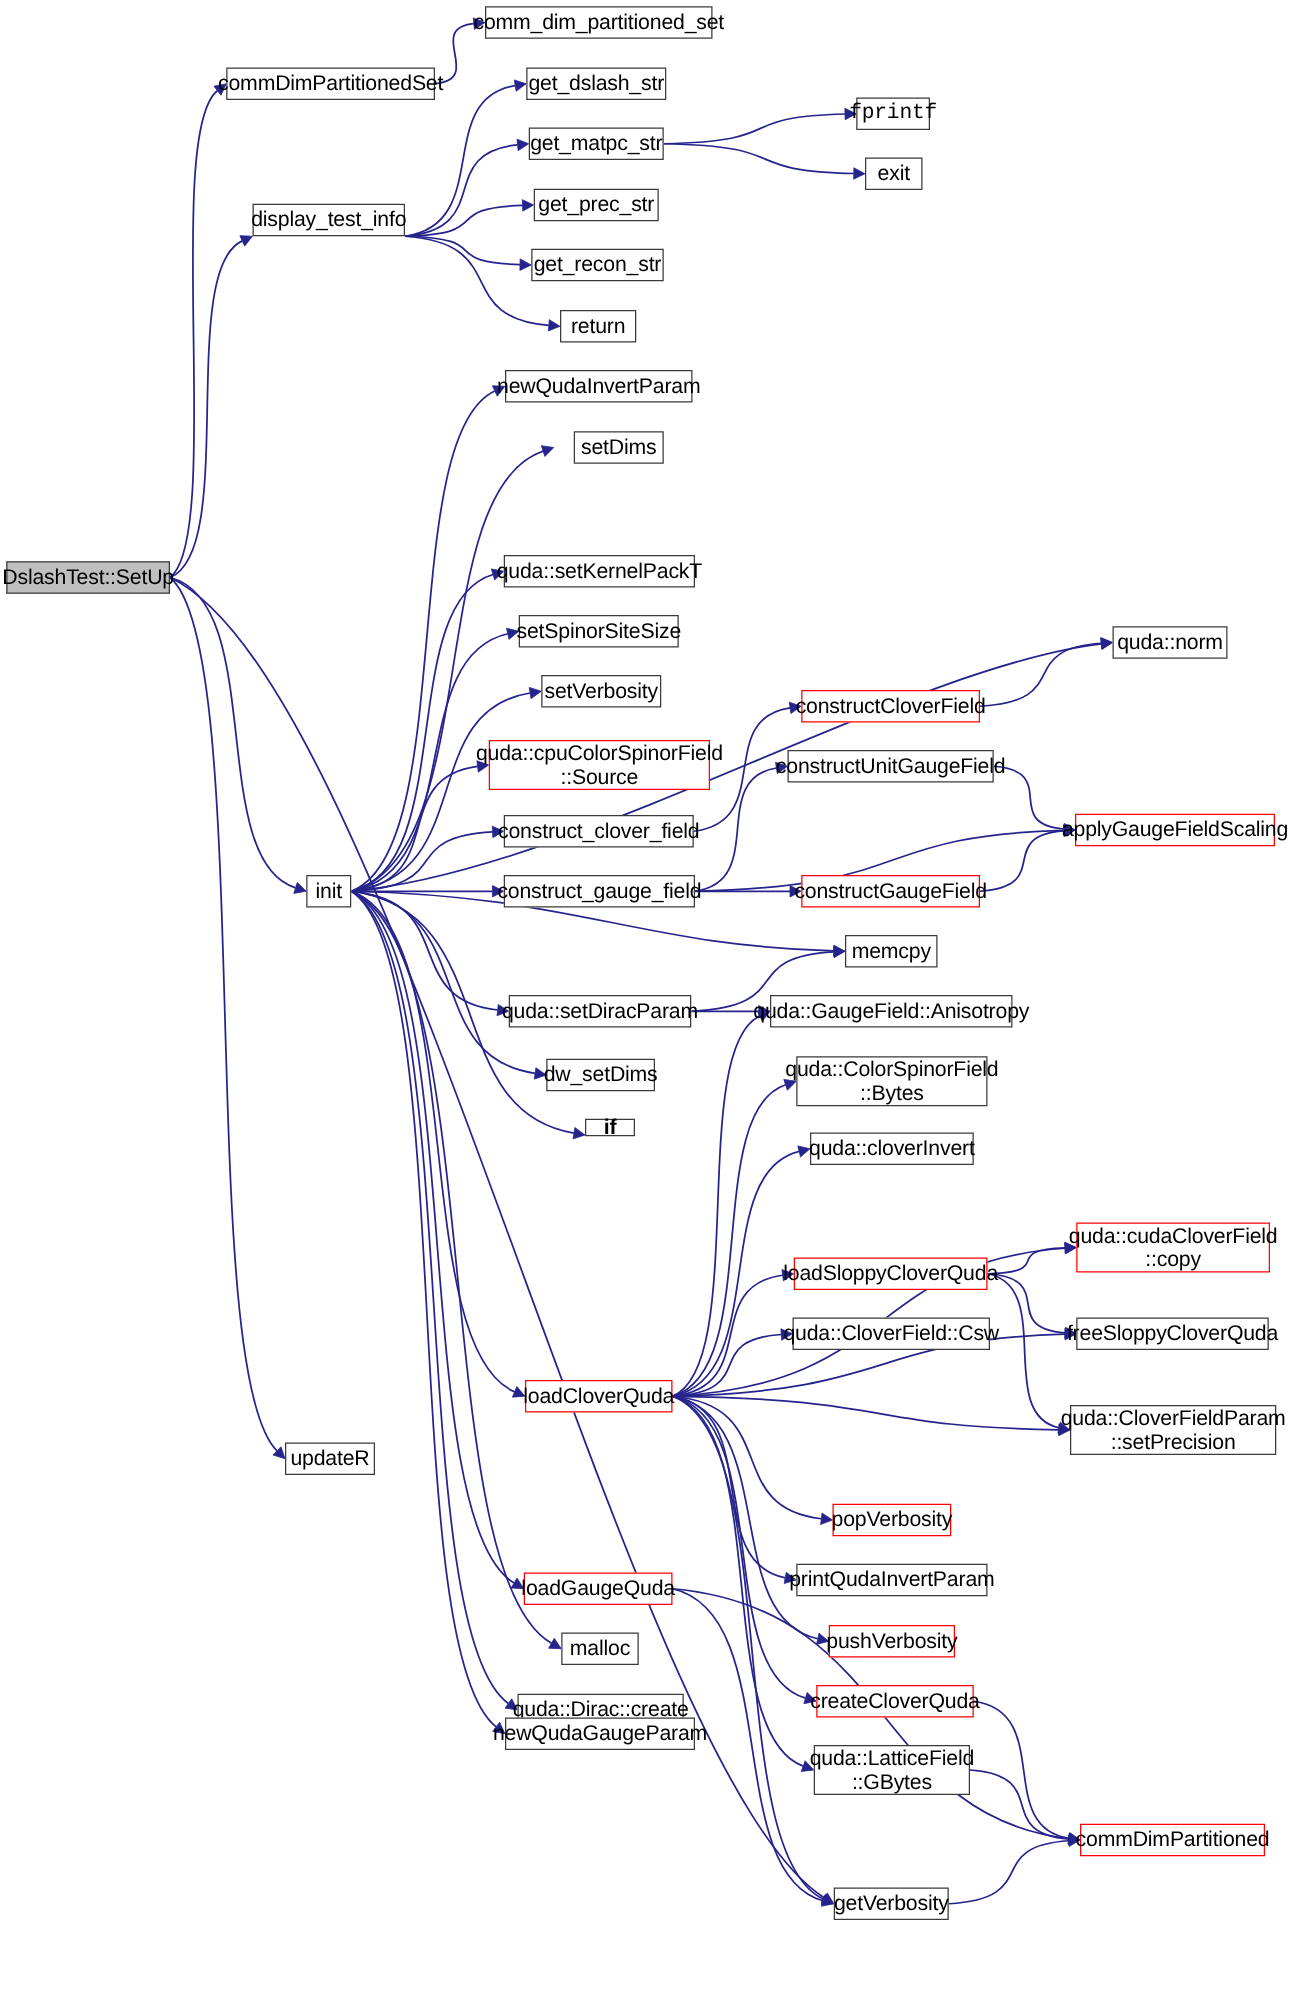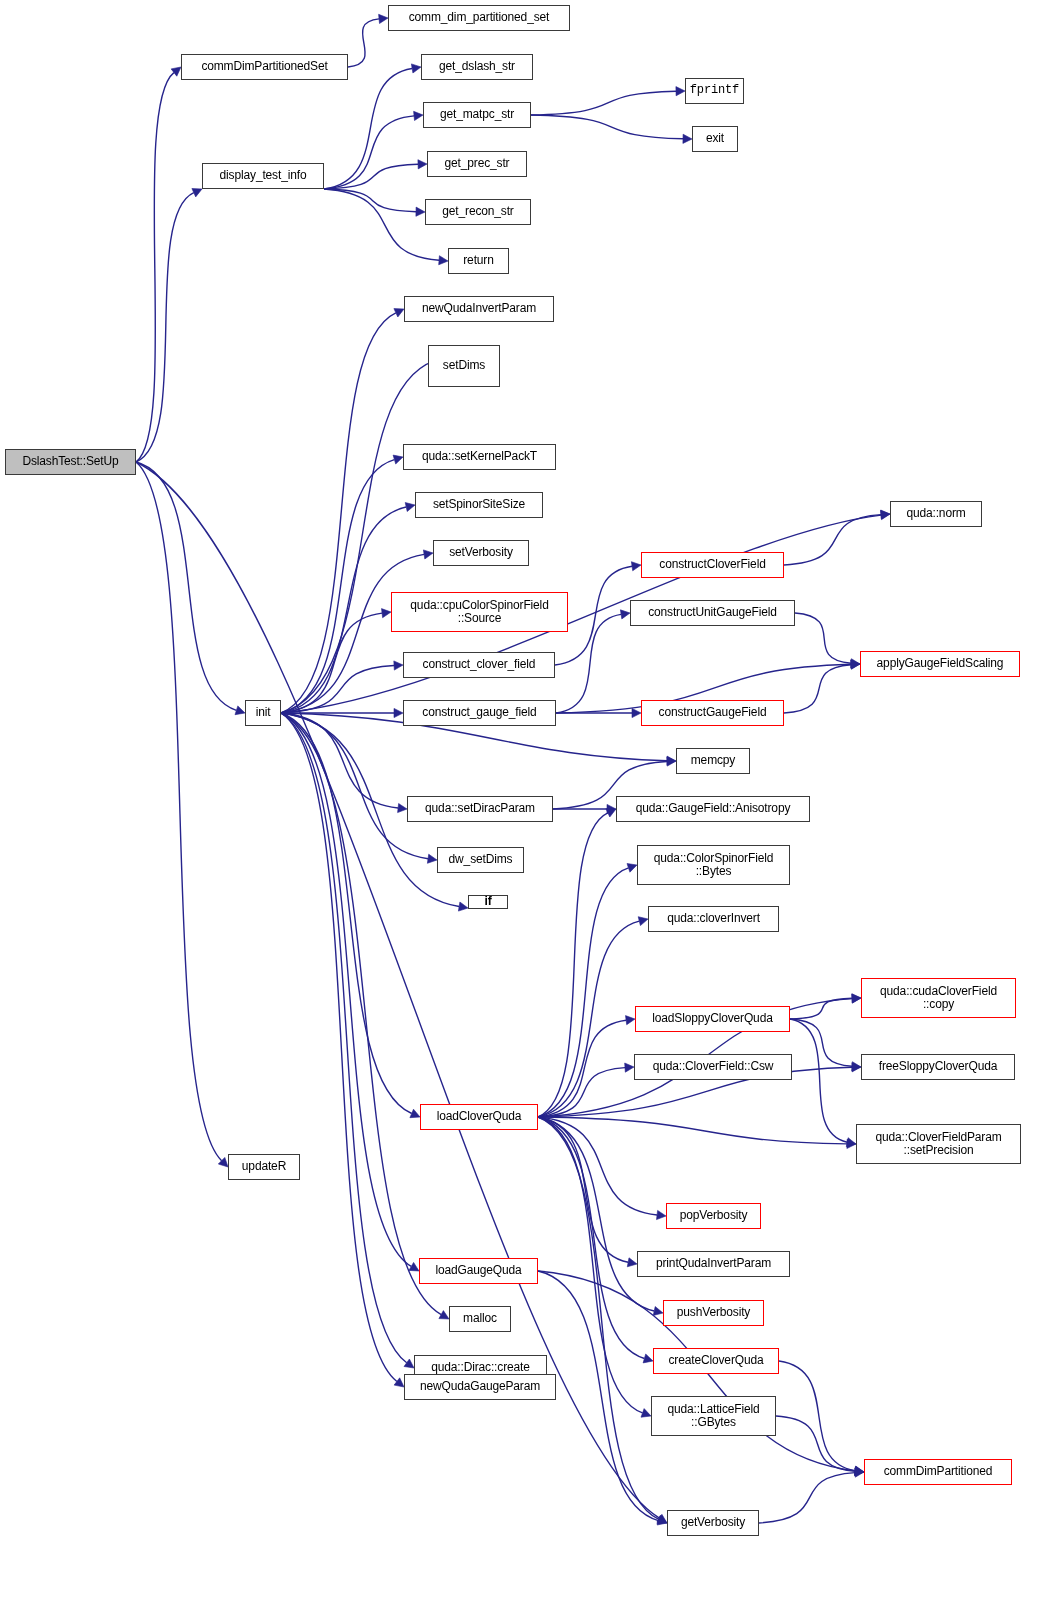--- a/index.html
+++ b/index.html
@@ -30,21 +30,21 @@
     fill: #26248c;
     stroke: #26248c;
     stroke-width: 0.6;
   }
   .node {
     position: absolute;
     box-sizing: border-box;
     border: 1.3px solid #3a3a3a;
     background: #ffffff;
     color: #000000;
-    font-size: 12px;
+    font-size: 17px;
     line-height: 1.12;
     display: flex;
     align-items: center;
     justify-content: center;
     text-align: center;
     white-space: pre-line;
     letter-spacing: -0.15px;
     z-index: 2;
   }
   .node.red {
@@ -190,21 +190,21 @@
       <div class="node" style="left: 181px; top: 54px; width: 167px; height: 26px;">commDimPartitionedSet</div>
       <div class="node" style="left: 421px; top: 54px; width: 112px; height: 26px;">get_dslash_str</div>
       <div class="node" style="left: 423px; top: 102px; width: 108px; height: 26px;">get_matpc_str</div>
       <div class="node" style="left: 685px; top: 78px; width: 59px; height: 26px; font-family: Liberation Mono, monospace;">fprintf</div>
       <div class="node" style="left: 692px; top: 126px; width: 46px; height: 26px;">exit</div>
       <div class="node" style="left: 427px; top: 151px; width: 100px; height: 26px;">get_prec_str</div>
       <div class="node" style="left: 425px; top: 199px; width: 106px; height: 26px;">get_recon_str</div>
       <div class="node" style="left: 448px; top: 248px; width: 61px; height: 26px;">return</div>
       <div class="node" style="left: 202px; top: 163px; width: 122px; height: 26px;">display_test_info</div>
       <div class="node" style="left: 404px; top: 296px; width: 150px; height: 26px;">newQudaInvertParam</div>
-      <div class="node" style="left: 428px; top: 345px; width: 72px; height: 42px;">setDims</div>
+      <div class="node" style="left: 459px; top: 345px; width: 72px; height: 26px;">setDims</div>
       <div class="node" style="left: 890px; top: 501px; width: 92px; height: 26px;">quda::norm</div>
       <div class="node" style="left: 403px; top: 444px; width: 153px; height: 26px;">quda::setKernelPackT</div>
       <div class="node" style="left: 415px; top: 492px; width: 128px; height: 26px;">setSpinorSiteSize</div>
       <div class="node" style="left: 433px; top: 540px; width: 96px; height: 26px;">setVerbosity</div>
       <div class="node red" style="left: 641px; top: 552px; width: 143px; height: 26px;">constructCloverField</div>
       <div class="node red" style="left: 391px; top: 592px; width: 177px; height: 40px;">quda::cpuColorSpinorField
 ::Source</div>
       <div class="node" style="left: 630px; top: 600px; width: 165px; height: 26px;">constructUnitGaugeField</div>
       <div class="node" style="left: 403px; top: 652px; width: 152px; height: 26px;">construct_clover_field</div>
       <div class="node red" style="left: 860px; top: 651px; width: 160px; height: 26px;">applyGaugeFieldScaling</div>

